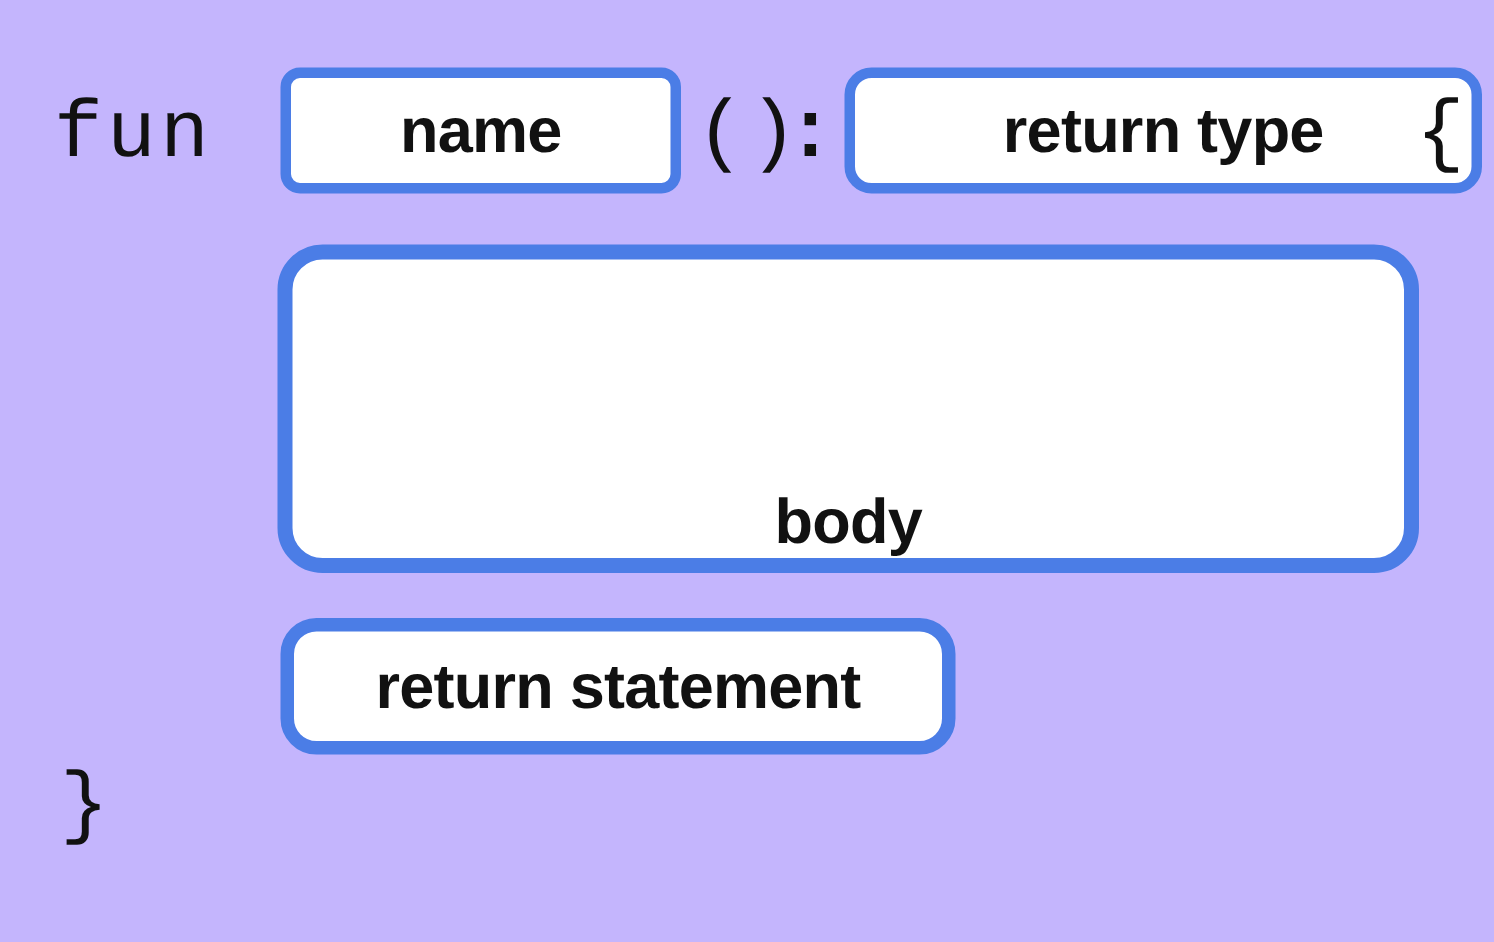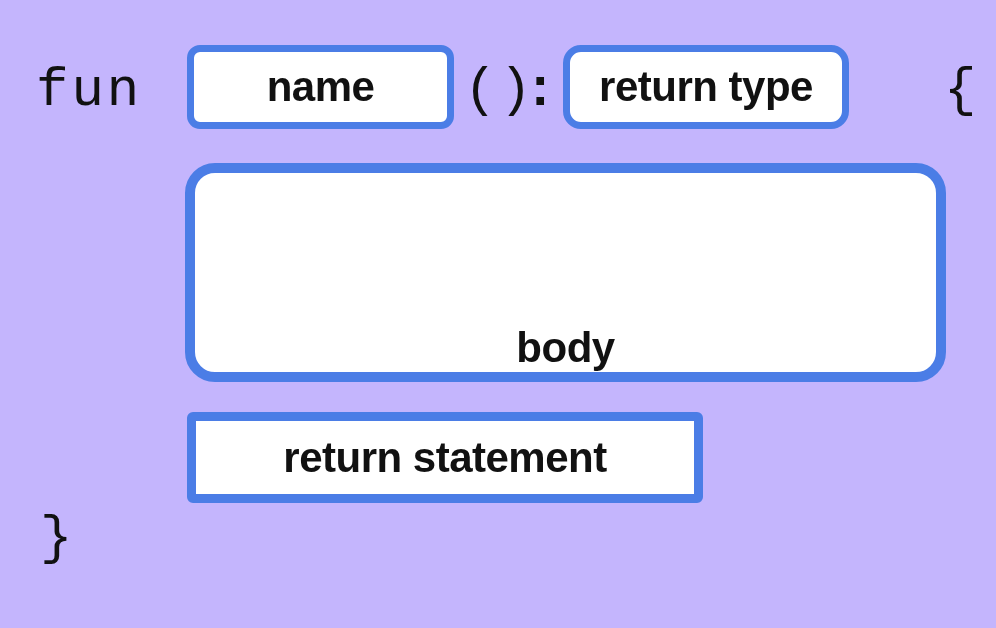--- a/index.html
+++ b/index.html
@@ -46,41 +46,41 @@
   .box-name {
     left: 187px;
     top: 45px;
     width: 267px;
     height: 84px;
     border-radius: 13px;
   }
   .box-return-type {
     left: 563px;
     top: 45px;
-    width: 286px;
+    width: 425px;
     height: 84px;
   }
   
   .box-body {
     left: 185px;
     top: 163px;
     width: 761px;
     height: 219px;
     border-width: 10px;
     border-radius: 30px;
     align-items: flex-end;
   }
   
   .box-return-statement {
     left: 187px;
     top: 412px;
-    width: 516px;
+    width: 450px;
     height: 91px;
     border-width: 9px;
-    border-radius: 6px;
+    border-radius: 24px;
     align-items: center;
   }
   
   .tok-fun          { left: 36px;  top: 64px; }
   .tok-parens       { left: 464px; top: 64px; }
   .tok-colon        { left: 524px; top: 64px; font-weight: bold; }
   .tok-open-brace   { left: 944px; top: 64px; }
   .tok-close-brace  { left: 40px;  top: 512px; }
 </style>
 </head>

